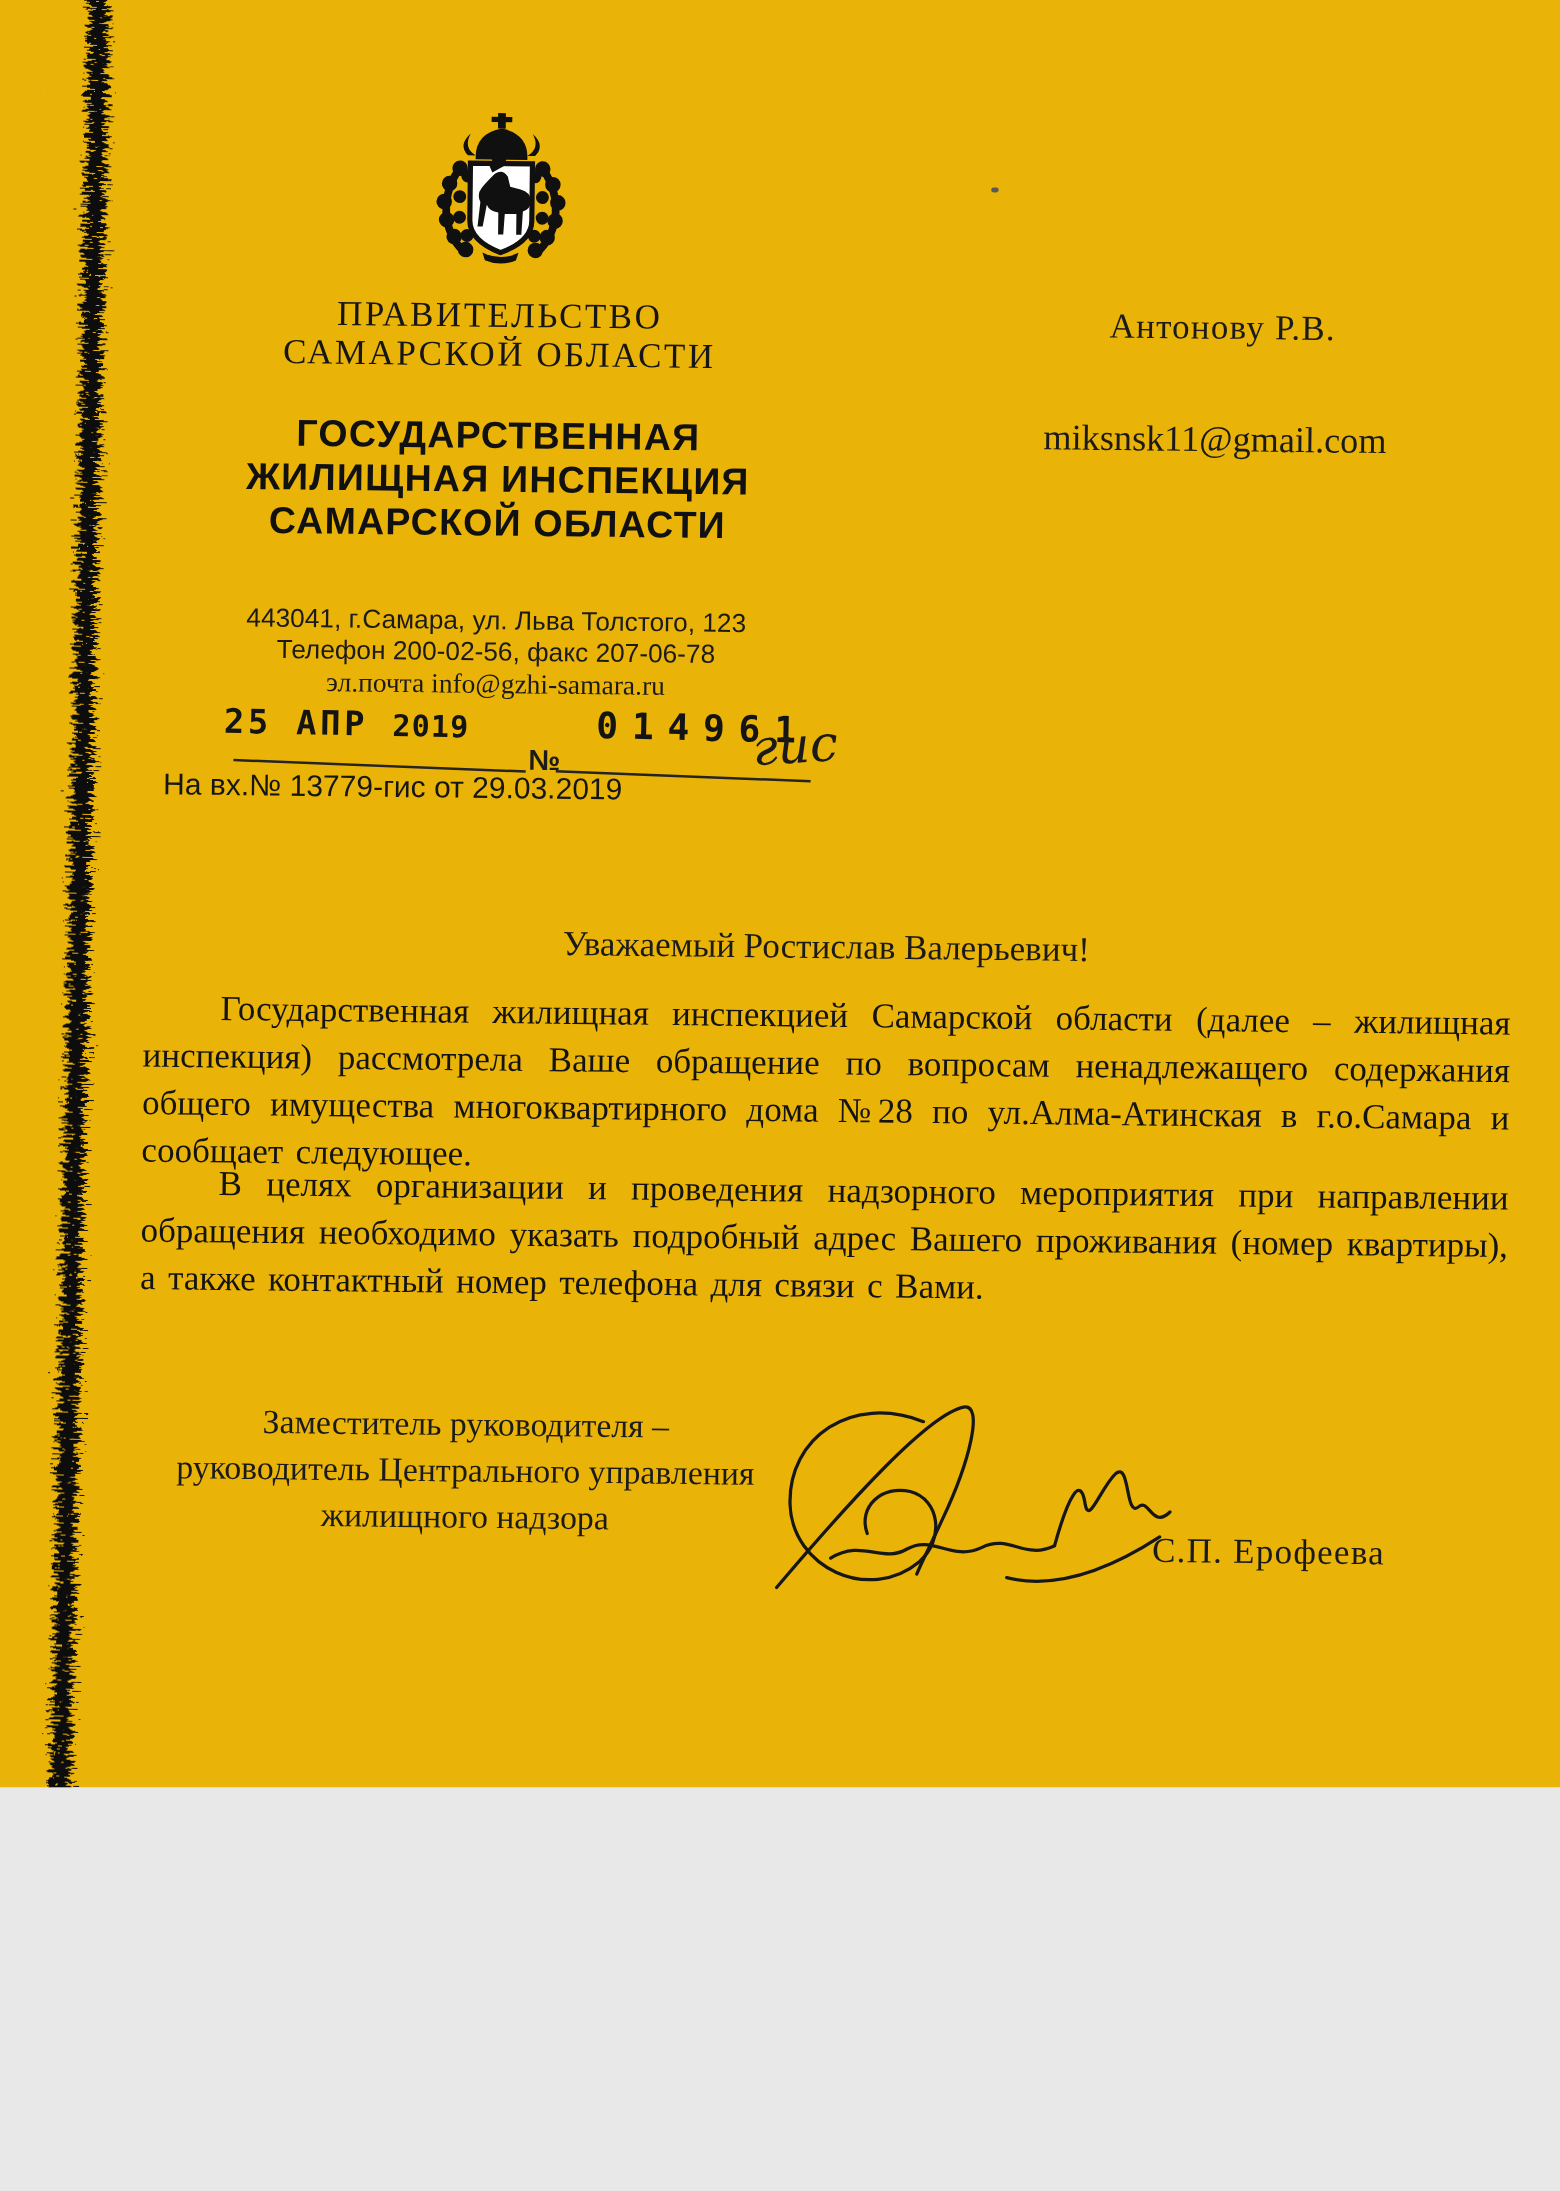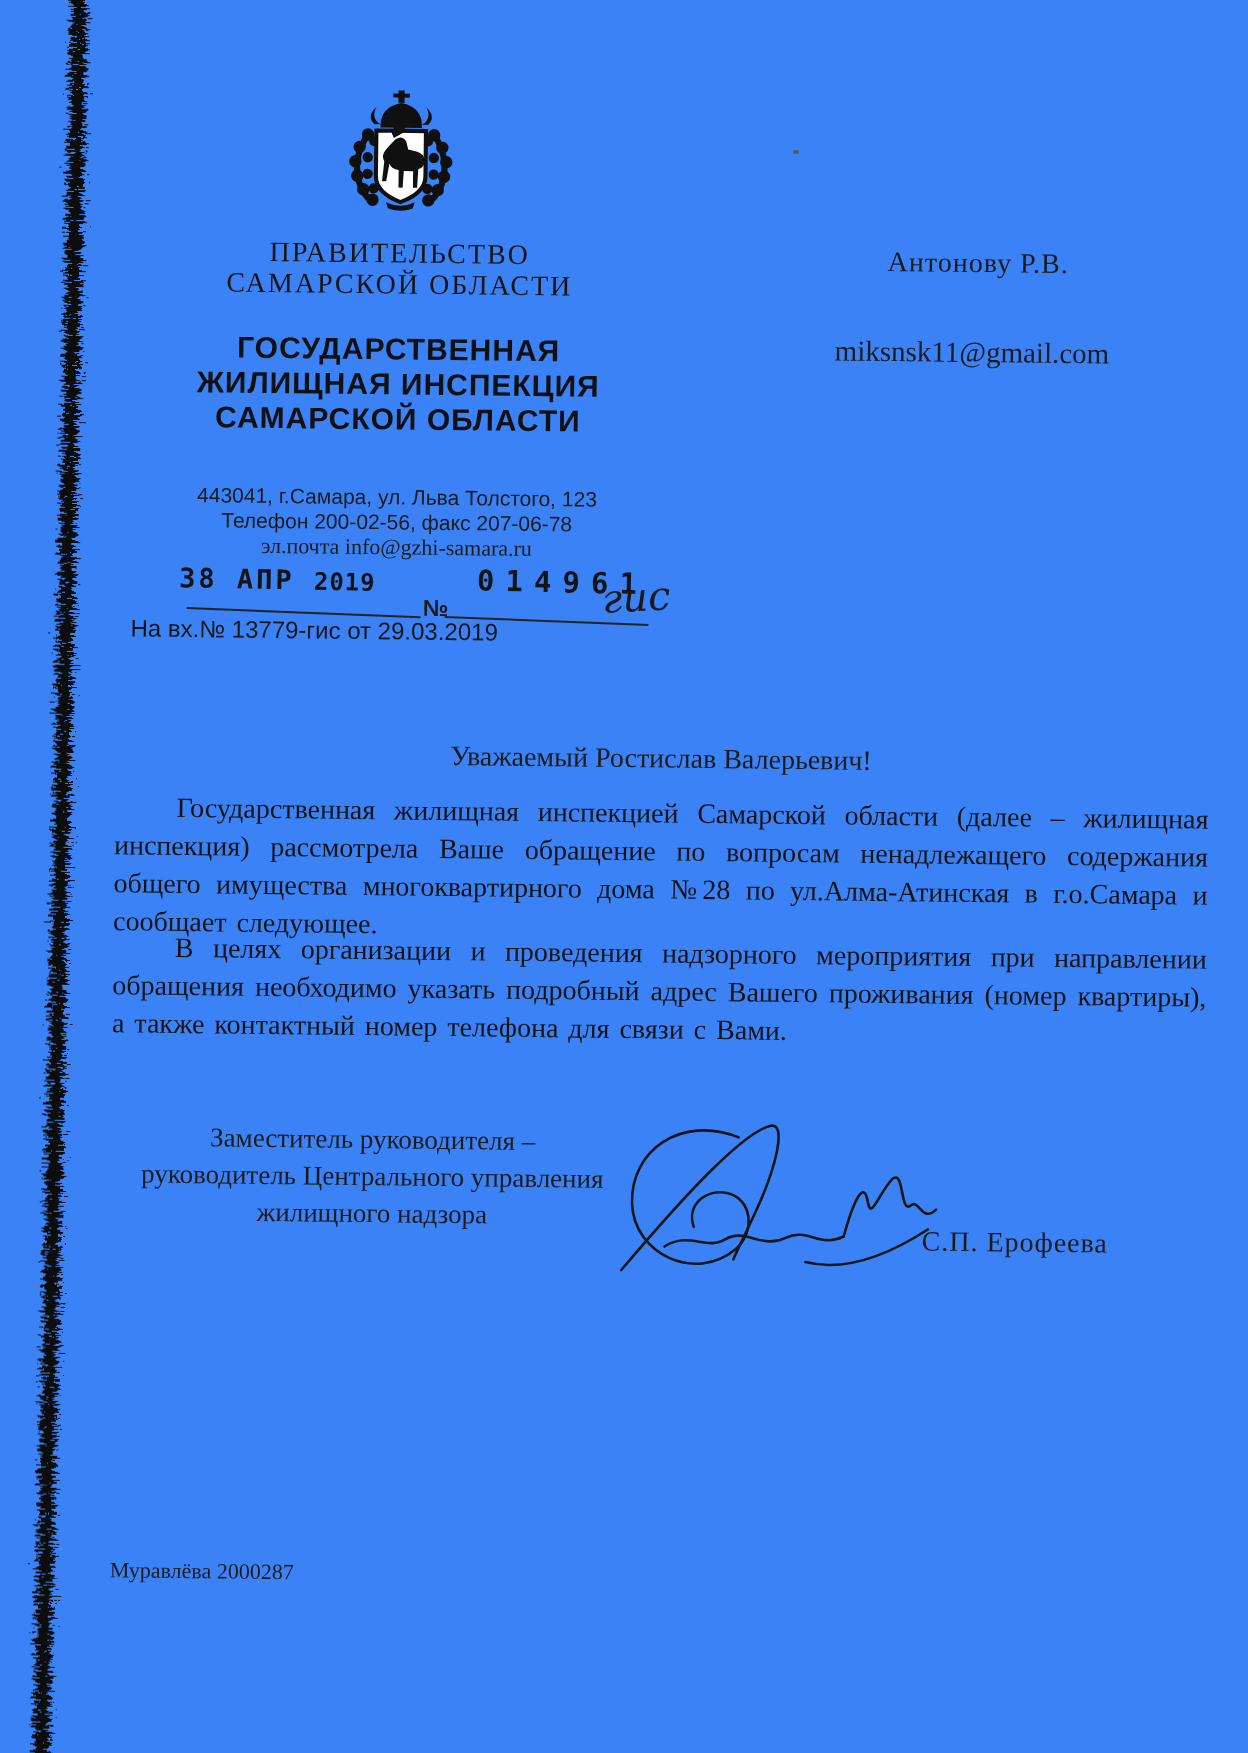--- a/index.html
+++ b/index.html
@@ -1,20 +1,20 @@
 <!DOCTYPE html>
 <html><head>
 <meta charset="utf-8">
 <style>
   html,body{margin:0;padding:0;background:#e8e8e8;}
   .page{
     position:relative;
-    width:1248px;height:1753px;
+    width:1248px;height:1430px;
     margin:0 auto;
-    background:#3b82f6;
+    background:#eab308;
     overflow:hidden;
     color:#1b1b1b;
   }
   .content{
     position:absolute;inset:0;
     transform:rotate(0.65deg);
     transform-origin:624px 500px;
   }
   .abs{position:absolute;}
 
@@ -203,21 +203,21 @@
       </div>
 
       <div class="addr-block">
         <div class="addr-line">443041, г.Самара, ул. Льва Толстого, 123</div>
         <div class="addr-line">Телефон 200-02-56, факс 207-06-78</div>
         <div class="addr-line serif">эл.почта info@gzhi-samara.ru</div>
       </div>
     </div>
 
     <div class="abs stamp-date">
-      <span>38</span>&nbsp;<span>АПР</span>&nbsp;<span class="yr">2019</span>
+      <span>25</span>&nbsp;<span>АПР</span>&nbsp;<span class="yr">2019</span>
     </div>
     <div class="abs no-label">№</div>
     <div class="abs stamp-number">014961</div>
     <div class="abs handwritten">гис</div>
     <div class="abs rule rule1"></div>
     <div class="abs rule rule2"></div>
     <div class="abs incoming">На вх.№ 13779-гис от 29.03.2019</div>
 
     <div class="abs addressee-name">Антонову Р.В.</div>
     <div class="abs addressee-email">miksnsk11@gmail.com</div>

